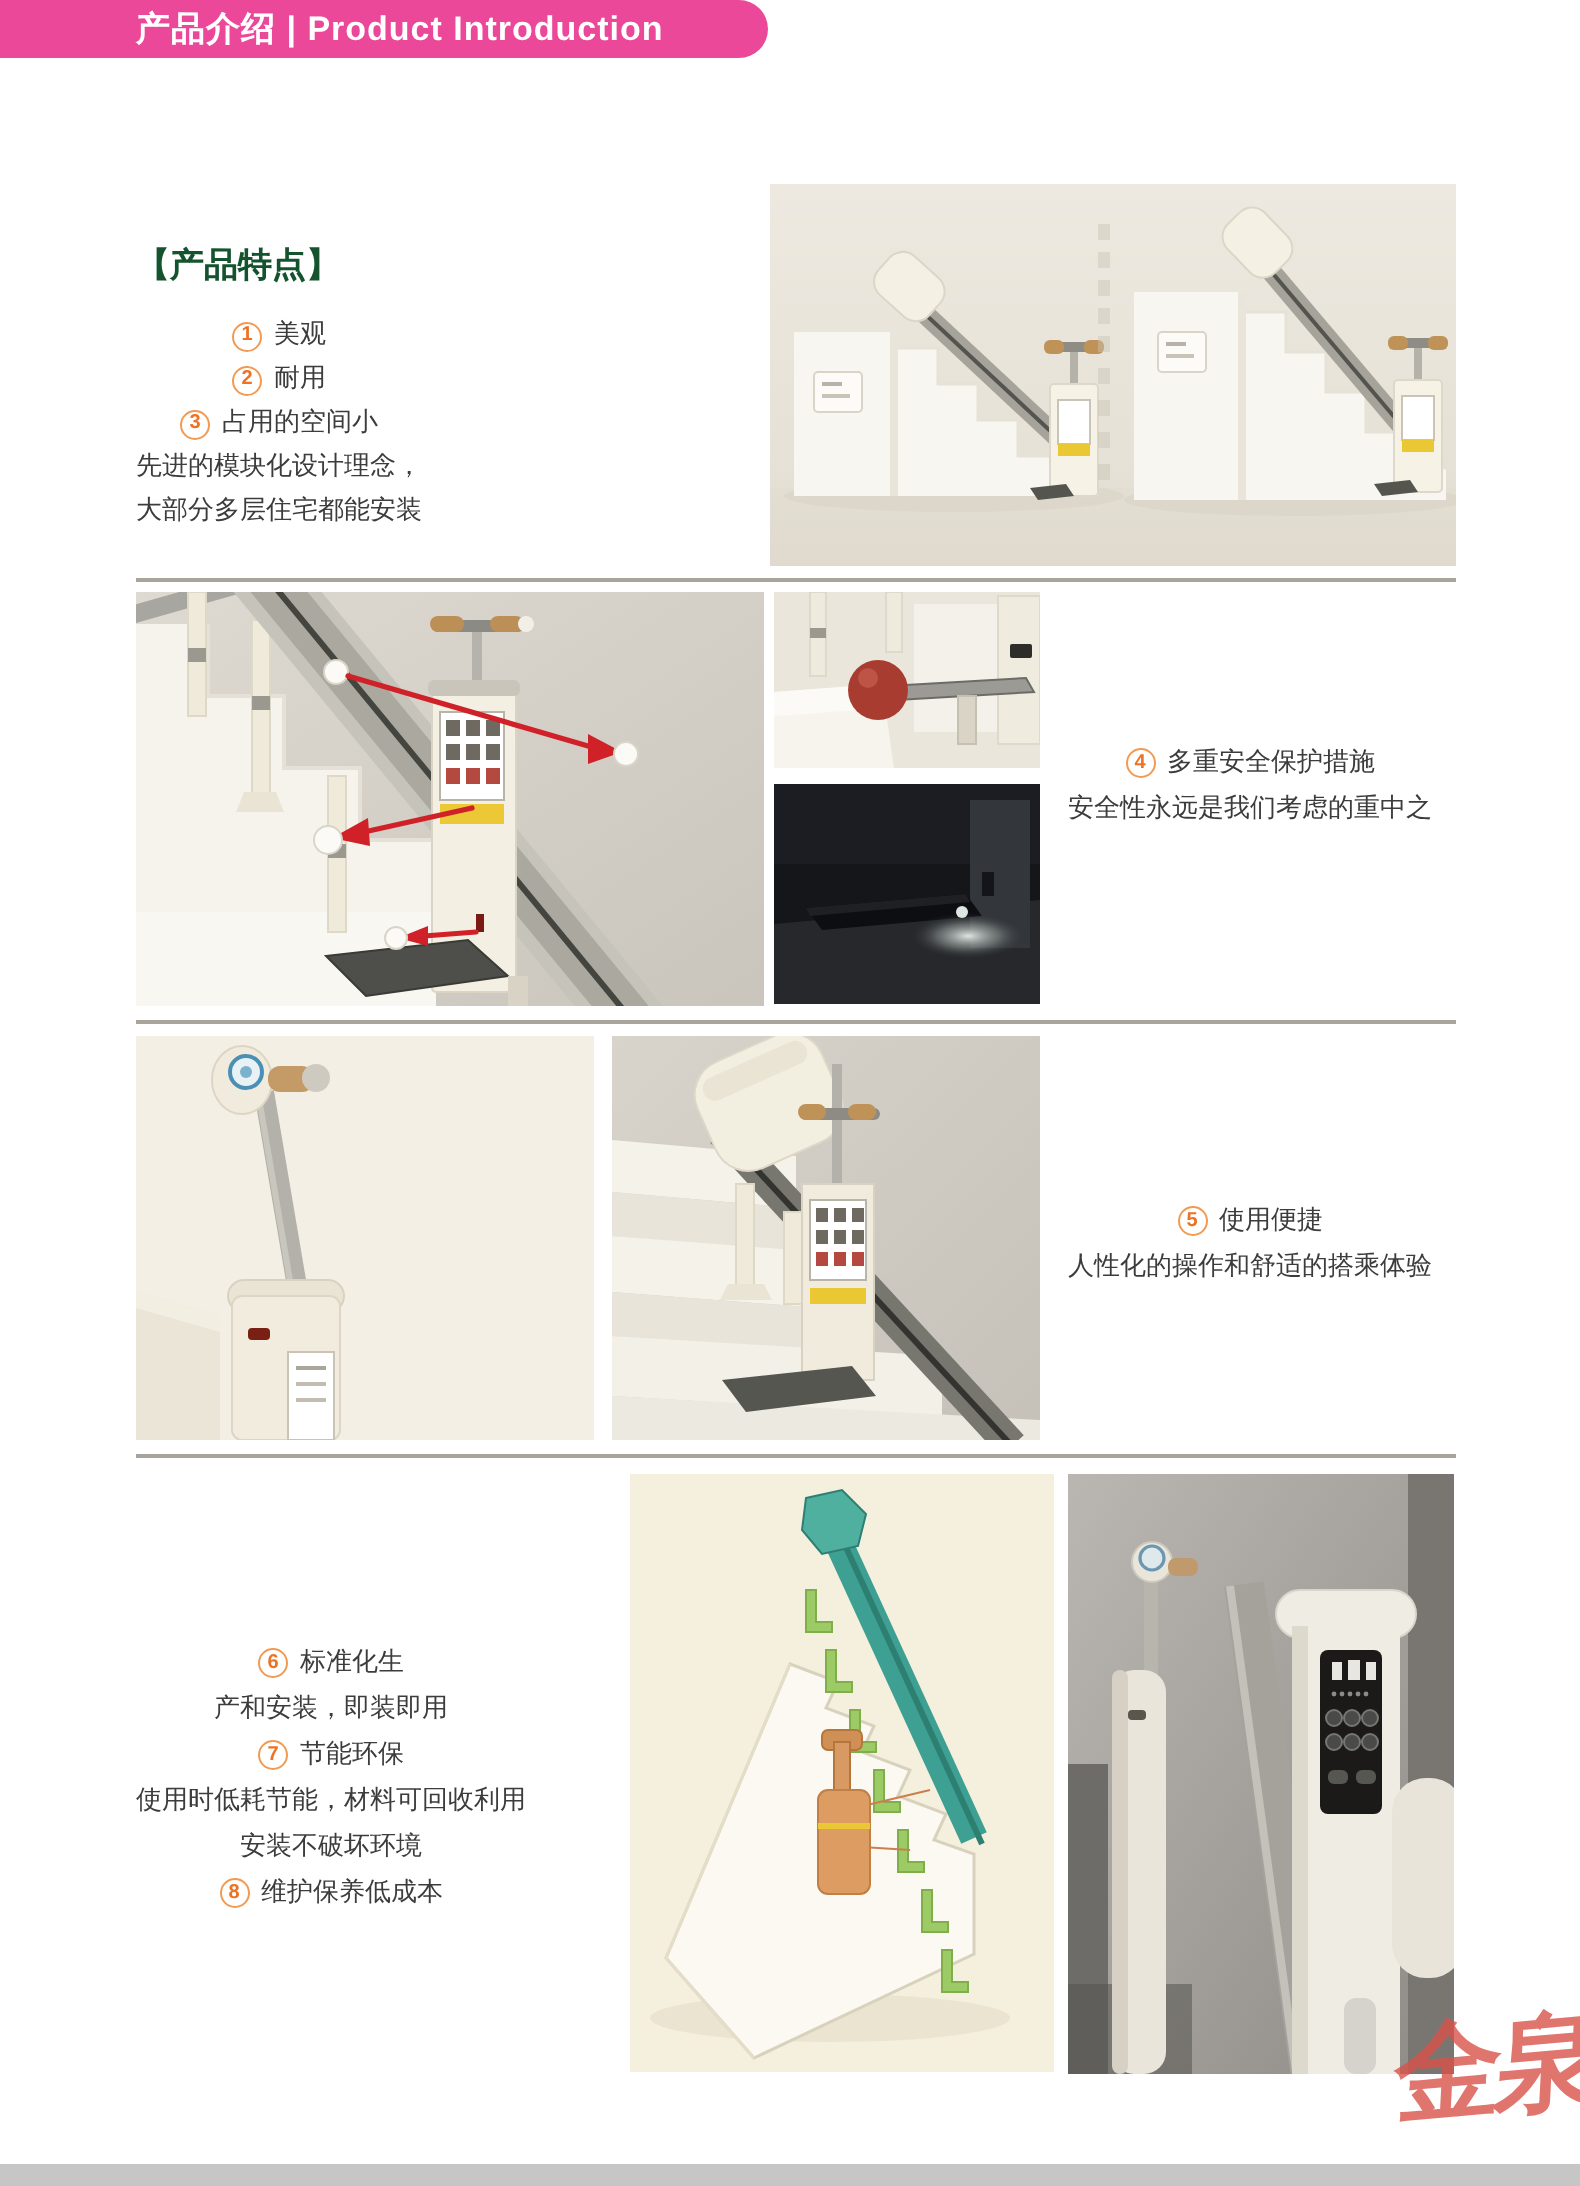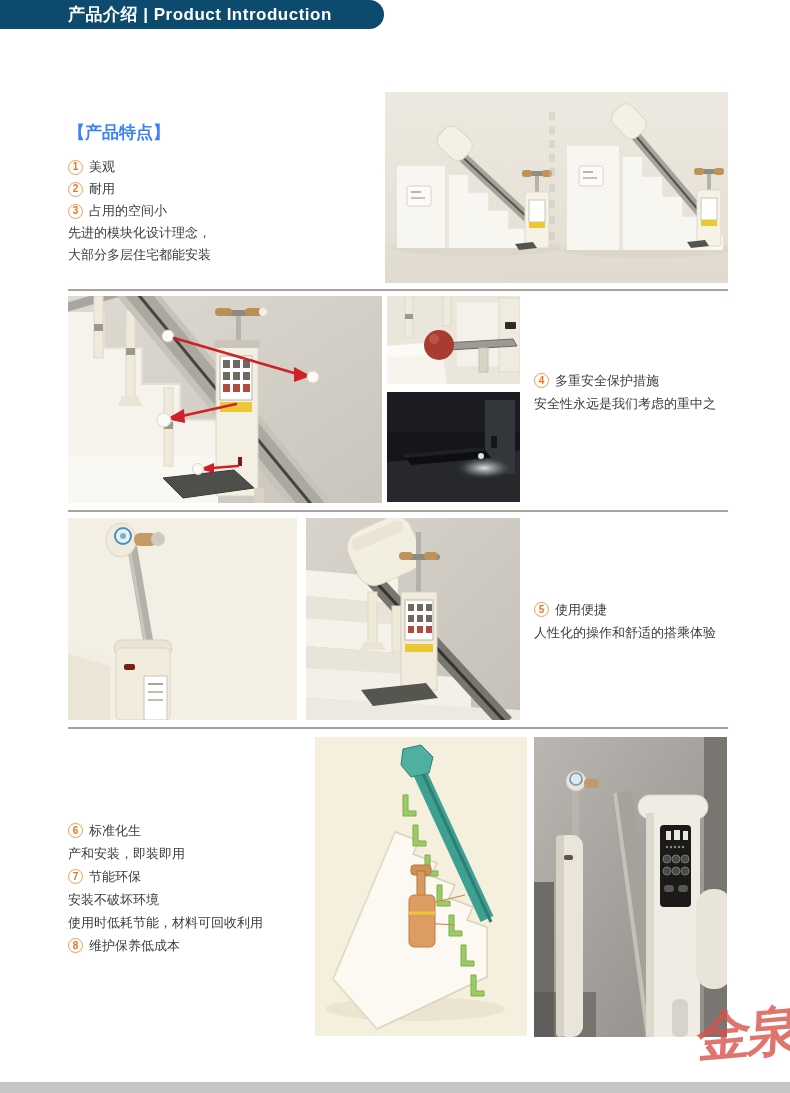--- a/index.html
+++ b/index.html
@@ -6,29 +6,29 @@
   .page{
     position:relative;width:790px;height:1093px;margin:0 auto;
     background:#ffffff;overflow:hidden;
     font-family:"Liberation Sans","DejaVu Sans",sans-serif;
     color:#3c3c3c;
   }
   .abs{position:absolute;}
   
   .banner{
     left:0;top:48;width:384px;height:29px;
-    background:#0c4a6e;border-radius:0 15px 15px 0;
+    background:#ec4899;border-radius:0 15px 15px 0;
     display:flex;align-items:center;
   }
   .banner span{
     color:#ffffff;font-weight:bold;font-size:17px;letter-spacing:.5px;
     padding-left:68px;white-space:nowrap;
   }
-  .features-heading{left:68px;top:121px;font-size:17px;font-weight:bold;color:#3b82f6;text-align:center;}
-  .txt{font-size:13px;line-height:22px;color:#3c3c3c;}
+  .features-heading{left:68px;top:121px;font-size:17px;font-weight:bold;color:#14532d;text-align:center;}
+  .txt{font-size:13px;line-height:22px;color:#3c3c3c;text-align:center;}
   .txt23 .ln{height:23px;line-height:23px;}
   .ln{white-space:nowrap;}
   .cn{
     display:inline-flex;width:15px;height:15px;box-sizing:border-box;
     border:1.3px solid #f29a52;border-radius:50%;
     color:#ed7223;font-size:10px;font-weight:bold;
     align-items:center;justify-content:center;
     margin-right:6px;position:relative;top:-1px;
   }
   .divider{left:68px;width:660px;height:2px;background:#a8a49b;}
@@ -327,22 +327,22 @@
     <div class="ln"><span class="cn">5</span><span>使用便捷</span></div>
     <div class="ln">人性化的操作和舒适的搭乘体验</div>
   </div>
 
   <div class="abs divider" style="top:727px;"></div>
 
   <div class="abs txt txt23" style="left:68px;top:819px;">
     <div class="ln"><span class="cn">6</span><span>标准化生</span></div>
     <div class="ln">产和安装，即装即用</div>
     <div class="ln"><span class="cn">7</span><span>节能环保</span></div>
+    <div class="ln">使用时低耗节能，材料可回收利用</div>
     <div class="ln">安装不破坏环境</div>
-    <div class="ln">使用时低耗节能，材料可回收利用</div>
     <div class="ln"><span class="cn">8</span><span>维护保养低成本</span></div>
   </div>
 
   <div class="abs img" style="left:315px;top:737px;width:212px;height:299px;">
     <svg width="212" height="299" viewBox="0 0 212 299">
       <rect width="212" height="299" fill="#f5efdd"></rect>
       <ellipse cx="100" cy="272" rx="90" ry="12" fill="#e7e0ca" opacity="0.7"></ellipse>
       <path d="M80,95 L104,104 L98,117 L122,126 L116,139 L140,148 L134,161 L158,170 L152,183 L172,190 L172,240 L62,292 L18,242 Z" fill="#fbf9f2" stroke="#d8d2bd" stroke-width="1.5"></path>
       <path d="M80,95 L18,242 L62,292" fill="none" stroke="#e4ddc8" stroke-width="1.5"></path>
       <line x1="100" y1="25" x2="172" y2="182" stroke="#3ea092" stroke-width="14"></line>

